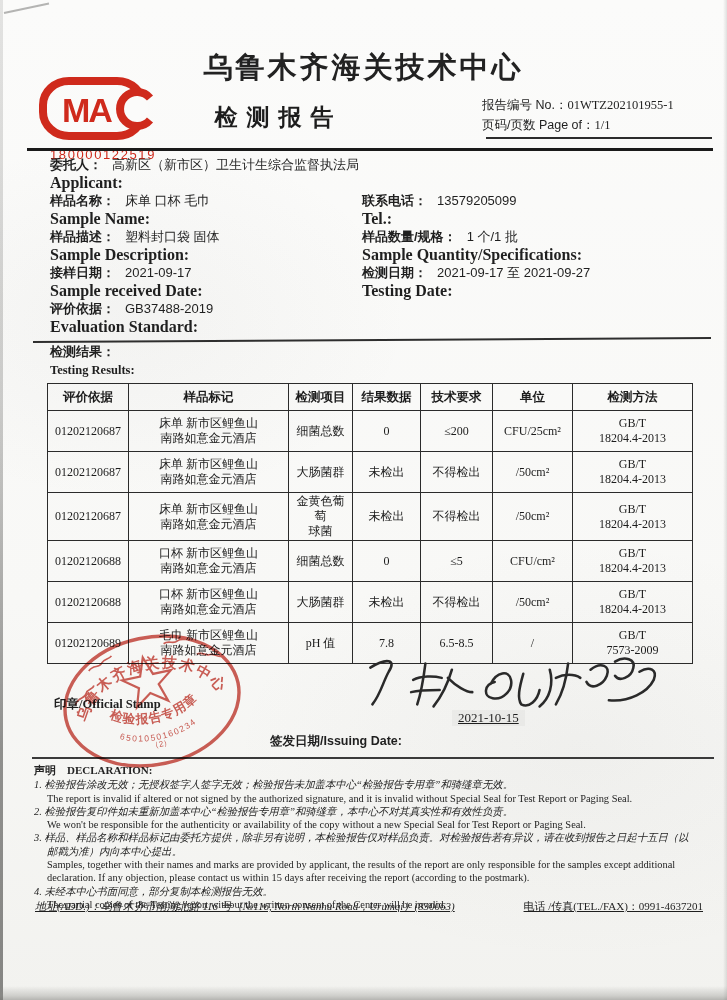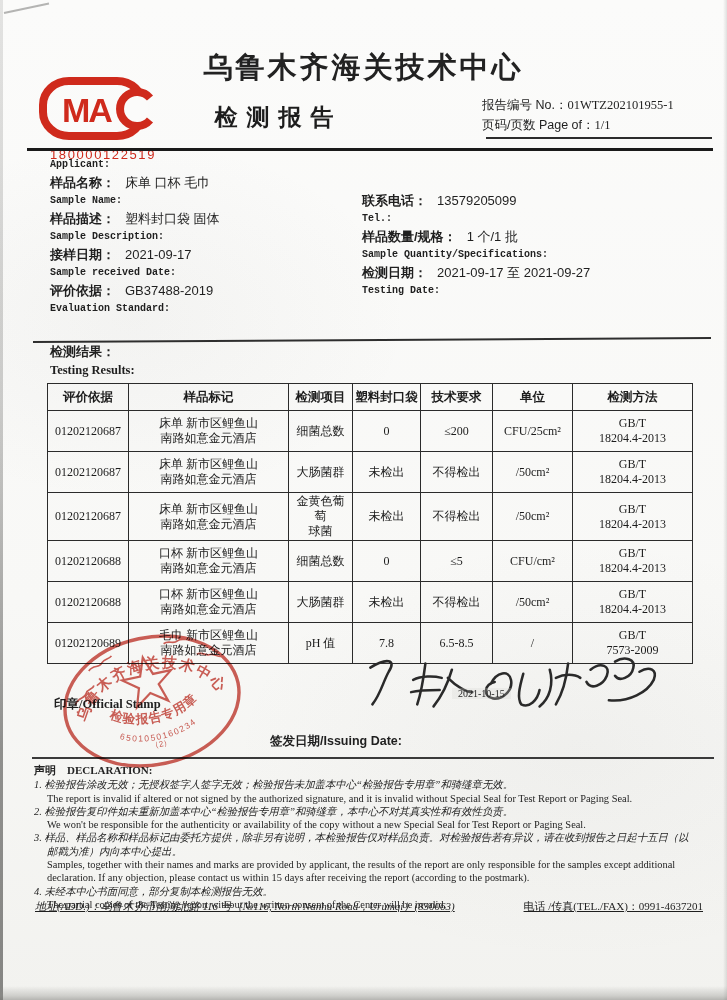--- a/index.html
+++ b/index.html
@@ -29,41 +29,41 @@
   .rule-meta{position:absolute;left:486px;top:137px;width:226px;height:2px;background:#2c2c2c;}
   .rule-main{position:absolute;left:27px;top:148px;width:686px;height:3px;background:#1a1a1a;}
 
   
   .info{position:absolute;left:50px;top:156px;width:650px;font-size:13px;}
   .icol-l{position:absolute;left:0;top:0;width:320px;}
   .icol-r{position:absolute;left:312px;top:36px;width:338px;}
   .iline{height:18px;line-height:18px;white-space:nowrap;}
   .iline .lab{font-weight:bold;}
   .iline .val{margin-left:10px;}
-  .iline-en{height:18px;line-height:18px;font-family:Liberation Mono, monospace;font-weight:bold;font-size:10px;}
+  .iline-en{height:18px;line-height:18px;font-family:Liberation Serif, serif;font-weight:bold;font-size:16px;}
   .rule-mid{position:absolute;left:33px;top:339px;width:678px;height:2px;background:#2e2e2e;transform:rotate(-0.35deg);}
   .results{position:absolute;left:50px;top:343px;}
   .res-zh{font-size:13px;font-weight:bold;height:18px;line-height:18px;}
   .res-en{font-family:"Liberation Serif","DejaVu Serif",serif;font-weight:bold;font-size:12.5px;height:18px;line-height:18px;}
 
   
   .rtable{position:absolute;left:47px;top:383px;width:645px;border-collapse:collapse;table-layout:fixed;
     font-family:"Liberation Serif","DejaVu Serif",serif;font-size:12px;color:#1c1c1c;}
   .rtable th,.rtable td{border:1px solid #2b2b2b;text-align:center;vertical-align:middle;padding:1px 2px;}
   .rtable th{height:24px;font-weight:600;font-size:12.5px;white-space:nowrap;}
   .rtable td{height:38px;}
   .c-pre{white-space:pre-line;line-height:15px;}
 
   
   .stamp-label{position:absolute;left:54px;top:696px;font-size:12.5px;font-weight:bold;font-family:"Liberation Serif","DejaVu Serif",serif;z-index:1;}
   .stamp{position:absolute;left:56px;top:630px;width:192px;height:142px;transform:rotate(-12deg);z-index:2;opacity:0.88;mix-blend-mode:multiply;}
   .sig-label{position:absolute;left:256px;top:674px;width:126px;text-align:right;font-size:12.5px;font-weight:bold;line-height:19px;}
   .sig-label .en{font-family:"Liberation Serif","DejaVu Serif",serif;}
   .sig-script{position:absolute;left:352px;top:645px;width:316px;height:80px;}
-  .sig-date{position:absolute;left:452px;top:688px;font-size:10px;font-family:"Liberation Serif","DejaVu Serif",serif;background:rgba(210,210,206,0.25);padding:0 6px;}
+  .sig-date{position:absolute;left:452px;top:710px;font-size:13px;font-family:"Liberation Serif","DejaVu Serif",serif;background:rgba(210,210,206,0.25);padding:0 6px;text-decoration:underline;}
   .issue-label{position:absolute;left:270px;top:733px;font-size:12.5px;font-weight:bold;}
   .rule-sig{position:absolute;left:32px;top:757px;width:682px;height:2px;background:#3a3a3a;}
 
   
   .decl{position:absolute;left:34px;top:764px;width:664px;font-size:10.4px;line-height:13.3px;color:#242424;}
   .decl-title{font-weight:bold;font-size:11px;font-family:"Liberation Serif","DejaVu Serif",serif;margin-bottom:1px;}
   .dec-zh{font-family:"Liberation Serif","DejaVu Serif",serif;font-style:italic;padding-left:13px;text-indent:-13px;}
   .dec-en{font-family:"Liberation Serif","DejaVu Serif",serif;padding-left:13px;}
 
   
@@ -96,20 +96,21 @@
   <div class="report-meta">
     <div><span>报告编号 No.：</span><span class="v">01WTZ202101955-1</span></div>
     <div><span>页码/页数 Page of：</span><span class="v">1/1</span></div>
   </div>
   <div class="rule-meta"></div>
   <div class="rule-main"></div>
 
   <div class="info">
     <div class="icol-l">
       <div>
+        <div class="iline"><span class="lab">委托人：</span><span class="val">高新区（新市区）卫生计生综合监督执法局</span></div>
         <div class="iline-en">Applicant:</div>
       </div>
       <div>
         <div class="iline"><span class="lab">样品名称：</span><span class="val">床单 口杯 毛巾</span></div>
         <div class="iline-en">Sample Name:</div>
       </div>
       <div>
         <div class="iline"><span class="lab">样品描述：</span><span class="val">塑料封口袋 固体</span></div>
         <div class="iline-en">Sample Description:</div>
       </div>
@@ -152,21 +153,21 @@
         <col style="width:68px">
         <col style="width:72px">
         <col style="width:80px">
         <col style="width:120px">
     </colgroup>
     <thead>
       <tr>
         <th>评价依据</th>
         <th>样品标记</th>
         <th>检测项目</th>
-        <th>塑料封口袋</th>
+        <th>结果数据</th>
         <th>技术要求</th>
         <th>单位</th>
         <th>检测方法</th>
       </tr>
     </thead>
     <tbody>
       <tr>
         <td>01202120687</td>
         <td class="c-pre">床单 新市区鲤鱼山
 南路如意金元酒店</td>

